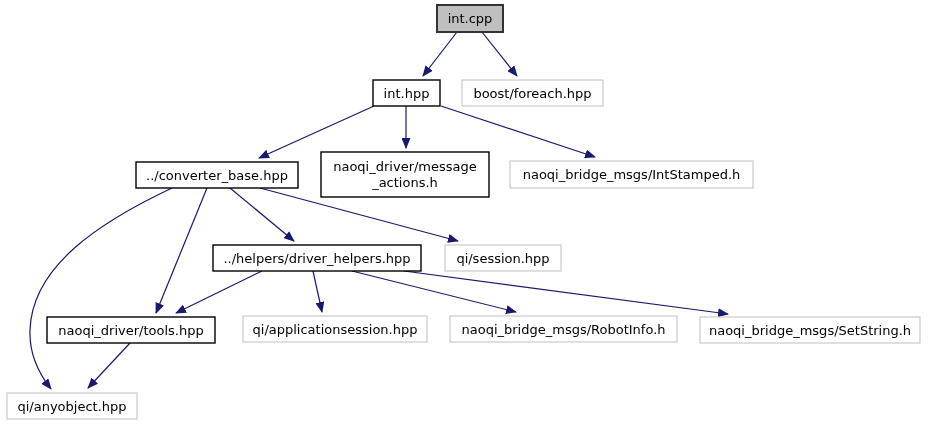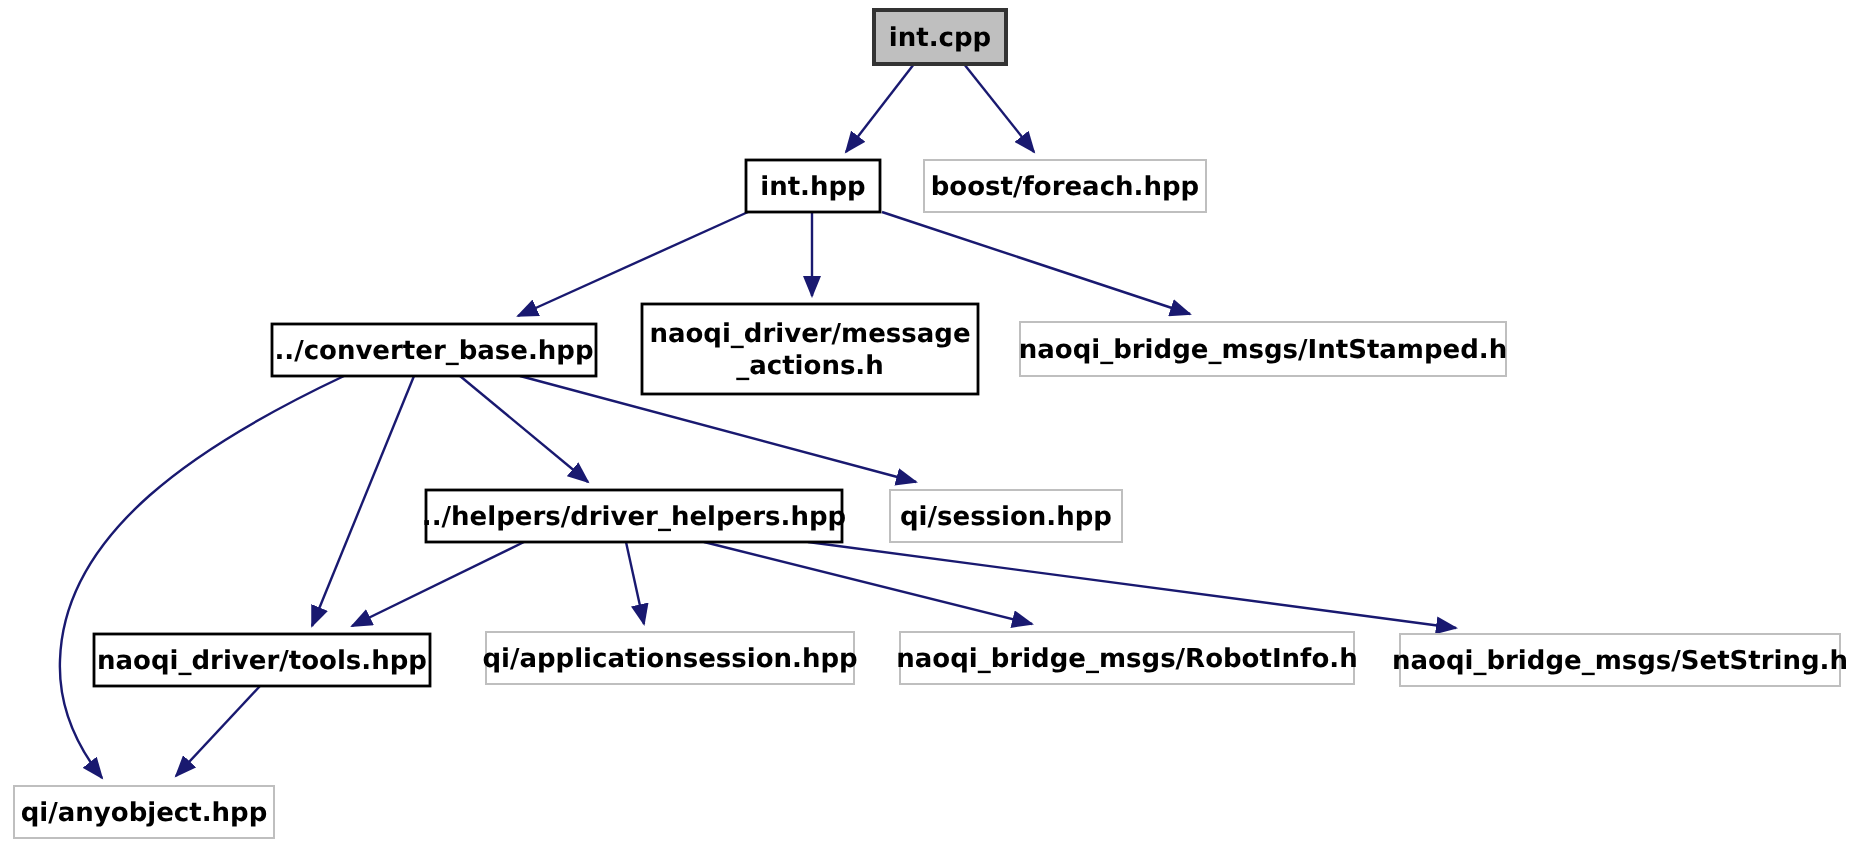--- a/index.html
+++ b/index.html
@@ -7,21 +7,20 @@
     padding: 0;
     background: #ffffff;
     font-family: "DejaVu Sans", "Liberation Sans", sans-serif;
   }
   .graph-wrap {
     position: relative;
     width: 930px;
     height: 423px;
     background: #ffffff;
     overflow: hidden;
-    font-weight: bold;
   }
   svg { display: block; }
   .node-label {
     font-family: "DejaVu Sans", "Liberation Sans", sans-serif;
     font-size: 13px;
     fill: #000000;
   }
 </style>
 </head>
 <body>

